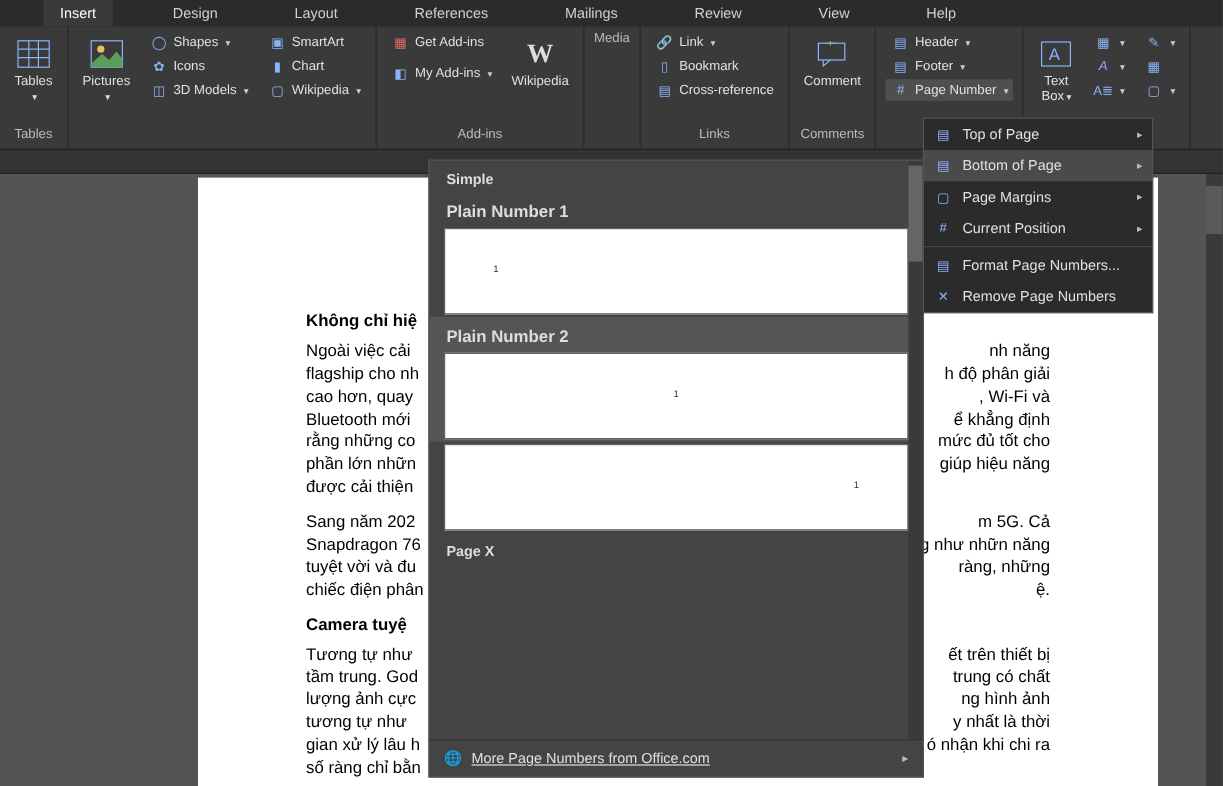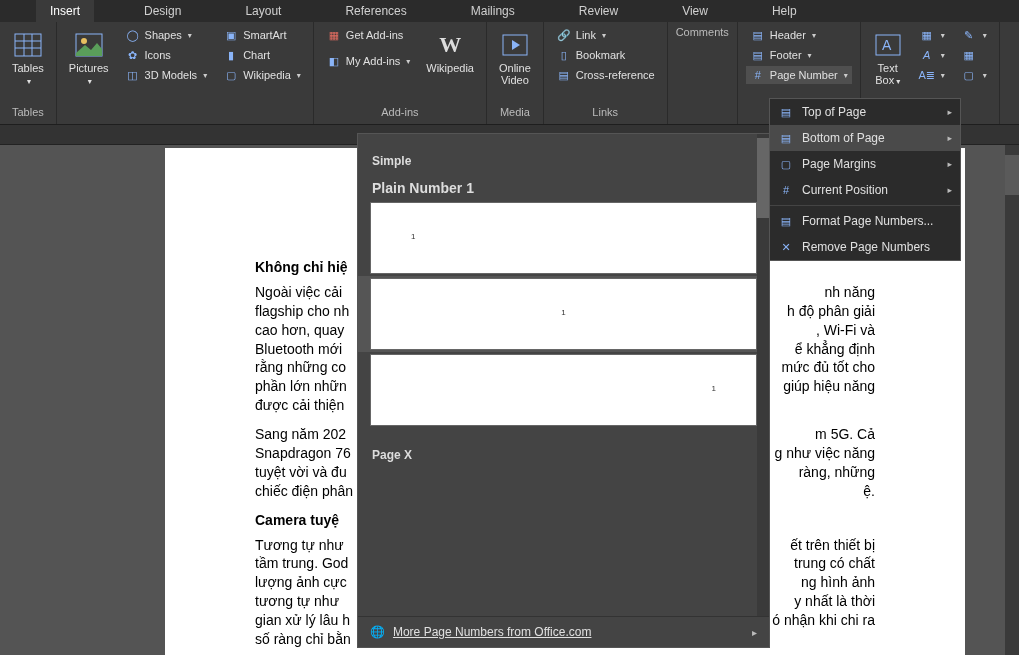--- a/index.html
+++ b/index.html
@@ -39,21 +39,21 @@
   .pg-menu .item.highlight { background: #4a4a4a; }
   .pg-menu .item .m-icon { width: 16px; height: 16px; color: #8ab4f8; display: flex; align-items: center; justify-content: center; font-size: 11px; }
   .pg-menu .item .m-label { flex: 1; }
   .pg-menu .item .m-arrow { font-size: 9px; color: #bbb; }
   .pg-menu .sep { height: 1px; background: #444; margin: 2px 0; }
   
   .gallery { position: absolute; left: 357px; top: 133px; width: 413px; height: 515px; background: #444; border: 1px solid #555; z-index: 10; display: flex; flex-direction: column; }
   .gallery-body { flex: 1; overflow: hidden; position: relative; }
   .gallery-scroll { position: absolute; right: 0; top: 0; width: 12px; bottom: 0; background: #3a3a3a; }
   .gallery-scroll .thumb { background: #666; width: 100%; height: 80px; margin-top: 4px; }
-  .g-section { color: #ddd; font-weight: 600; font-size: 12px; padding: 20px 14px 4px; }
+  .g-section { color: #ddd; font-weight: 600; font-size: 12px; padding: 8px 14px 4px; }
   .g-option { padding: 2px 12px; }
   .g-option.hl { background: #555; }
   .g-option .name { color: #ddd; font-size: 14px; font-weight: 600; padding: 6px 2px; }
   .g-preview { background: #fff; height: 72px; position: relative; border: 1px solid #666; }
   .g-preview .pn { position: absolute; font-size: 8px; color: #333; }
   .g-preview .pn.left { left: 40px; bottom: 32px; }
   .g-preview .pn.center { left: 50%; bottom: 32px; transform: translateX(-50%); }
   .g-preview .pn.right { right: 40px; bottom: 32px; }
   .g-preview .accent { left: 40px; bottom: 32px; }
   .gallery-footer { border-top: 1px solid #333; }
@@ -157,32 +157,20 @@
       </div>
       <div class="big-btn">
         <div class="icon-box" style="font-family:serif;font-size:22px;font-weight:bold;color:#ddd;">W</div>
         <div class="label"><span>Wikipedia</span></div>
       </div>
     </div>
     <div class="group-label">Add-ins</div>
   </div>
 
   <div class="group">
-    <div class="group-content">
-      <div class="big-btn">
-        <div class="icon-box">
-            <svg width="26" height="22">
-              <rect x="1" y="1" width="24" height="20" fill="none" stroke="#8ab4f8"></rect>
-              <path d="M10 6 L18 11 L10 16 Z" fill="#8ab4f8"></path>
-            </svg>
-          </div>
-        <div class="label" style="white-space:pre;">Online
-Video</div>
-      </div>
-    </div>
     <div class="group-label">Media</div>
   </div>
 
   <div class="group">
     <div class="group-content">
       <div class="stacked">
         <div class="small-btn">
             <span class="icon-sm">🔗</span>
             <span>Link</span>
             <span class="arrow-sm">▾</span>
@@ -194,20 +182,33 @@
         <div class="small-btn">
             <span class="icon-sm">▤</span>
             <span>Cross-reference</span>
           </div>
       </div>
     </div>
     <div class="group-label">Links</div>
   </div>
 
   <div class="group">
+    <div class="group-content">
+      <div class="big-btn">
+        <div class="icon-box">
+            <svg width="28" height="22">
+              <rect x="2" y="2" width="22" height="14" fill="none" stroke="#8ab4f8"></rect>
+              <path d="M6 16 L6 21 L12 16" fill="none" stroke="#8ab4f8"></path>
+              <line x1="12" y1="4" x2="12" y2="0" stroke="#6fbf6f"></line>
+              <line x1="8" y1="2" x2="16" y2="2" stroke="#6fbf6f"></line>
+            </svg>
+          </div>
+        <div class="label"><span>Comment</span></div>
+      </div>
+    </div>
     <div class="group-label">Comments</div>
   </div>
 
   <div class="group">
     <div class="group-content">
       <div class="stacked">
         <div class="small-btn">
             <span class="icon-sm">▤</span>
             <span>Header</span>
             <span class="arrow-sm">▾</span>
@@ -277,21 +278,21 @@
   <div class="page">
     <h4>Không chỉ hiệ</h4>
     <p><span>Ngoài việc cải</span><span style="float:right">nh năng</span><br>
        <span>flagship cho nh</span><span style="float:right">h độ phân giải</span><br>
        <span>cao hơn, quay</span><span style="float:right">, Wi-Fi và</span><br>
        <span>Bluetooth mới</span><span style="float:right">ể khẳng định</span><br>
        <span>rằng những co</span><span style="float:right">mức đủ tốt cho</span><br>
        <span>phần lớn nhữn</span><span style="float:right">giúp hiệu năng</span><br>
        <span>được cải thiện</span></p>
     <p><span>Sang năm 202</span><span style="float:right">m 5G. Cả</span><br>
-       <span>Snapdragon 76</span><span style="float:right">g như việc năng</span><br>
+       <span>Snapdragon 76</span><span style="float:right">g như nhữn năng</span><br>
        <span>tuyệt vời và đu</span><span style="float:right">ràng, những</span><br>
        <span>chiếc điện phân</span><span style="float:right">ệ.</span></p>
     <h4>Camera tuyệ</h4>
     <p><span>Tương tự như</span><span style="float:right">ết trên thiết bị</span><br>
        <span>tầm trung. God</span><span style="float:right">trung có chất</span><br>
        <span>lượng ảnh cực</span><span style="float:right">ng hình ảnh</span><br>
        <span>tương tự như</span><span style="float:right">y nhất là thời</span><br>
        <span>gian xử lý lâu h</span><span style="float:right">ó nhận khi chi ra</span><br>
        <span>số ràng chỉ bằn</span></p>
 
@@ -337,20 +338,21 @@
 <div class="gallery">
   <div class="gallery-body">
     <div class="g-section">Simple</div>
     <div class="g-option">
       <div class="name">Plain Number 1</div>
       <div class="g-preview">
           <span class="pn left">1</span>
         </div>
     </div>
     <div class="g-option hl">
+      <div class="name">Plain Number 2</div>
       <div class="g-preview">
           <span class="pn center">1</span>
         </div>
     </div>
     <div class="g-option">
       <div class="g-preview">
           <span class="pn right">1</span>
         </div>
     </div>
     <div class="g-section">Page X</div>

